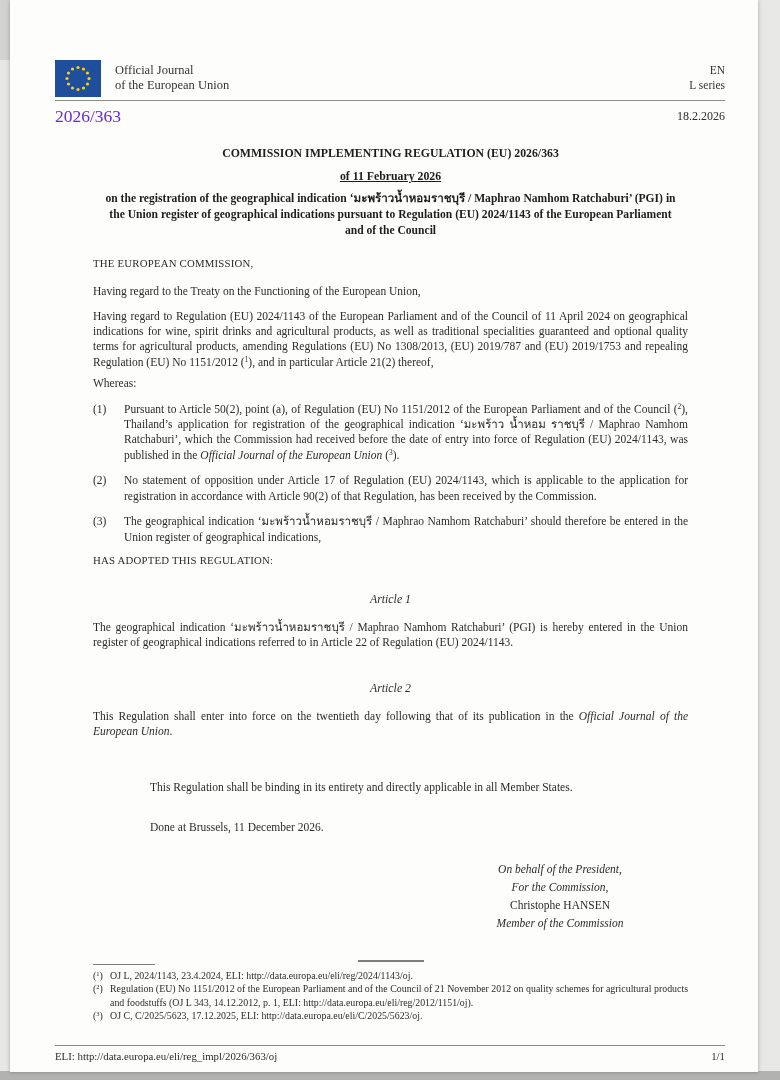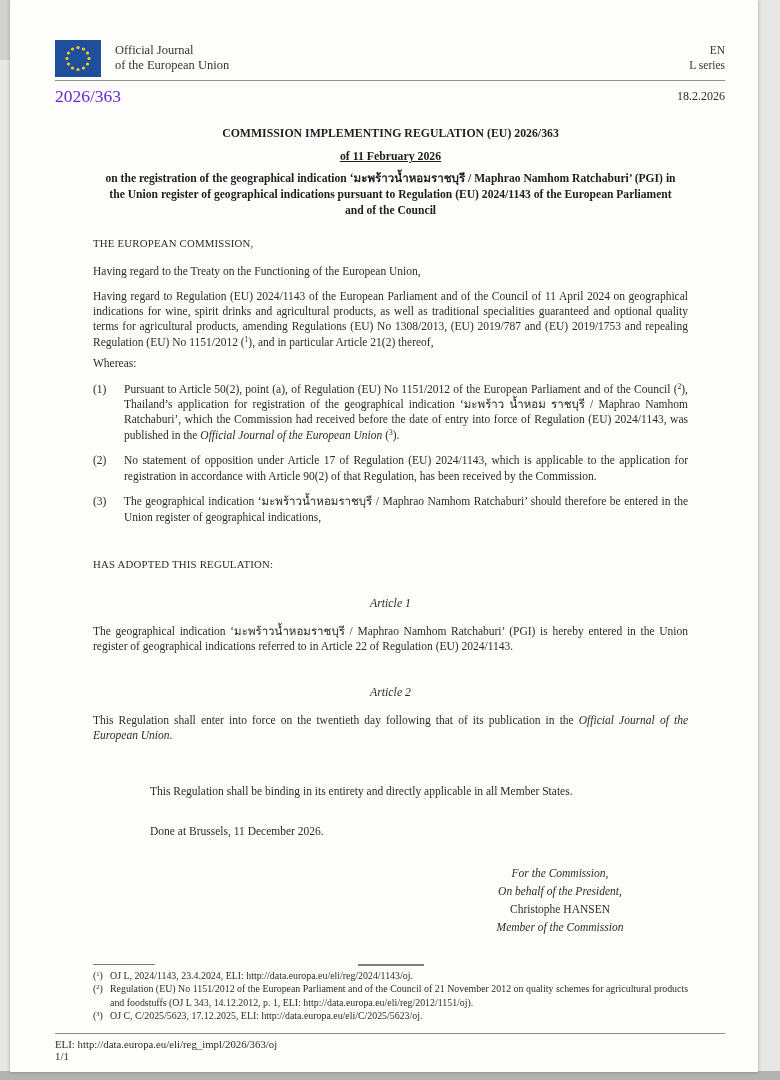--- a/index.html
+++ b/index.html
@@ -10,21 +10,21 @@
     color:#2b2b2b;
     position:relative;
     overflow:hidden;
   }
   .table-edge{ position:absolute; left:0; right:0; bottom:0; height:9px; background:#b2b2b0; }
   .edge-corner{ position:absolute; left:0; top:0; width:14px; height:60px; background:#d2d2d0; }
   .page{
     position:absolute; left:10px; top:0; width:748px; height:1072px;
     background:#fdfdfc;
     box-shadow:0 0 4px rgba(0,0,0,.28);
-    padding-top:40px;
+    padding-top:60px;
   }
   
   .hdr{ margin:0 33px 0 45px; }
   .hdr-top{ display:flex; justify-content:space-between; align-items:flex-start; }
   .hdr-left{ display:flex; align-items:flex-start; gap:14px; }
   .eu-flag{ width:46px; height:37px; display:block; }
   .journal-title{ font-size:12.5px; line-height:15px; padding-top:3px; color:#333; }
   .hdr-right{ text-align:right; font-size:11.5px; line-height:15px; padding-top:3px; color:#333; }
   .hdr-rule{ border:none; border-top:1.6px solid #8f8f8d; margin-top:3px; }
   .docnum-row{ position:relative; margin-top:5px; height:24px; }
@@ -35,21 +35,21 @@
   .t1{ margin-top:16px; text-align:center; font-weight:bold; font-size:11.8px; color:#1d1d1d; }
   .t2{ margin-top:8px; text-align:center; font-weight:bold; font-size:11.8px; color:#1d1d1d;text-decoration:underline; }
   .subject{ margin:6px auto 0; width:582px; text-align:center; font-weight:bold; font-size:11.6px; line-height:16px; color:#1d1d1d; }
   .opening{ margin-top:17px; font-size:10.8px; letter-spacing:.2px; }
   .cit1{ margin-top:13px; }
   .cit2{ margin-top:9px; text-align:justify; }
   .whereas{ margin-top:6px; }
   .recital{ display:flex; margin-top:10px; }
   .recital-num{ flex:none; width:31px; }
   .recital-body{ flex:1; text-align:justify; }
-  .adoption{ margin-top:32px; font-size:10.8px; letter-spacing:.2px; }
+  .adoption{ margin-top:8px; font-size:10.8px; letter-spacing:.2px; }
   .art-heading{ margin-top:24px; text-align:center; font-style:italic; font-size:11.8px; }
   .art-heading.a2{ margin-top:30px; }
   .art-body{ margin-top:12px; text-align:justify; }
   .art-body.a2{ margin-top:13px; }
   .binding{ margin-top:40px; margin-left:57px; }
   .done{ margin-top:25px; margin-left:57px; }
   .signature{ margin-top:24px; margin-left:337px; width:260px; text-align:center; line-height:18px; }
   .sig-it{ font-style:italic; }
   .mid-rule{ margin:28px auto 0; width:66px; border:none; border-top:2px solid #7d7d7b; }
   i{ font-style:italic; }
@@ -57,21 +57,21 @@
   
   .footnotes{ position:absolute; left:83px; right:70px; bottom:50px; font-size:9.9px; line-height:13.2px; }
   .fn-rule{ border:none; border-top:1.8px solid #7d7d7b; width:62px; margin:0 0 4px 0; }
   .fn-item{ display:flex; }
   .fn-mark{ flex:none; width:17px; }
   .fn-text{ flex:1; text-align:justify; }
   .fn-mark sup{ font-size:6.5px; vertical-align:3px; }
   
   .page-footer{ position:absolute; left:45px; right:33px; bottom:10px; }
   .ftr-rule{ border:none; border-top:1.6px solid #8a8a88; }
-  .ftr-row{ display:flex; justify-content:space-between; margin-top:4px; font-size:10.8px; color:#2c2c2c;flex-direction:column; }
+  .ftr-row{ display:flex; justify-content:space-between; margin-top:4px; font-size:10.8px; color:#2c2c2c; }
 </style>
 </head>
 <body>
 
 <div class="edge-corner"></div>
 <div class="table-edge"></div>
 
 <div class="page">
 
   <div class="hdr">
@@ -142,22 +142,22 @@
     <div class="art-heading">Article 1</div>
     <p class="art-body">The geographical indication ‘มะพร้าวน้ำหอมราชบุรี / Maphrao Namhom Ratchaburi’ (PGI) is hereby entered in the Union register of geographical indications referred to in Article 22 of Regulation (EU) 2024/1143.</p>
 
     <div class="art-heading a2">Article 2</div>
     <p class="art-body a2"><span>This Regulation shall enter into force on the twentieth day following that of its publication in the </span><i>Official Journal of the European Union</i><span>.</span></p>
 
     <p class="binding">This Regulation shall be binding in its entirety and directly applicable in all Member States.</p>
     <p class="done">Done at Brussels, 11 December 2026.</p>
 
     <div class="signature">
+      <div class="sig-it">On behalf of the President,</div>
       <div class="sig-it">For the Commission,</div>
-      <div class="sig-it">On behalf of the President,</div>
       <div>Christophe HANSEN</div>
       <div class="sig-it">Member of the Commission</div>
     </div>
 
     <hr class="mid-rule">
   </div>
 
   <div class="footnotes">
     <hr class="fn-rule">
     <div class="fn-item">

